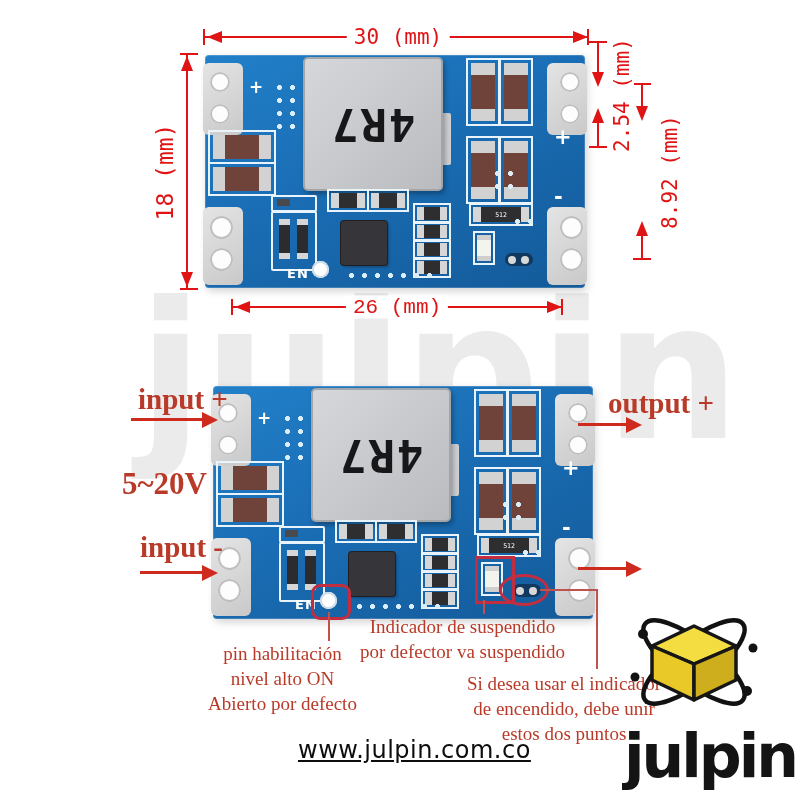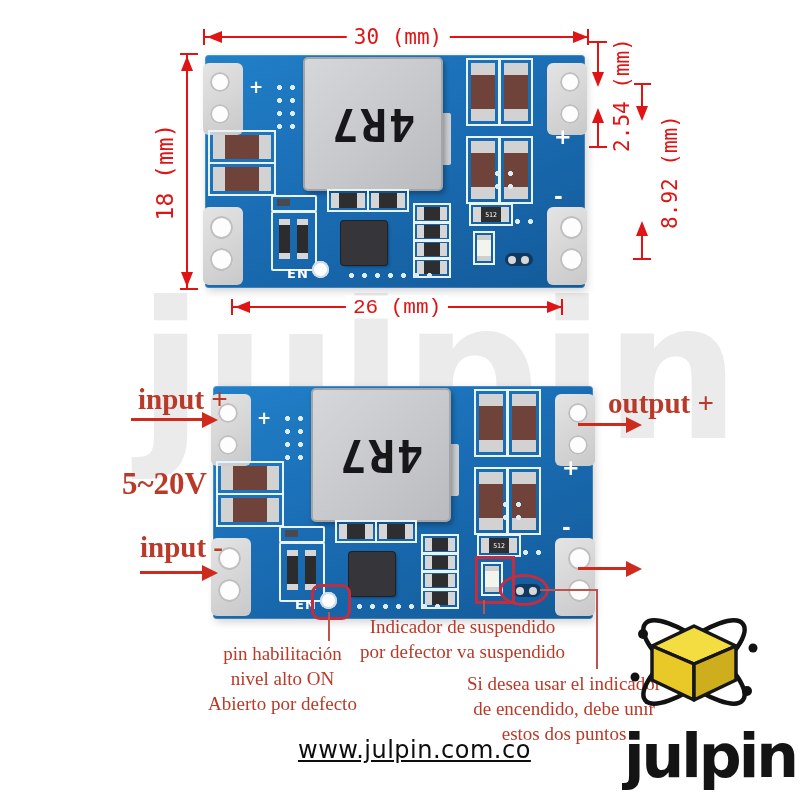--- a/index.html
+++ b/index.html
@@ -51,21 +51,21 @@
   .ic{position:absolute;left:136px;top:166px;width:46px;height:44px;background:#35353a;
       border-radius:3px;box-shadow:0 0 0 1px #202024, 2px 2px 3px rgba(0,0,0,.3);}
   .resh{position:absolute;width:34px;height:15px;background:#2e2e31;
         border-left:8px solid #d6d6d6;border-right:8px solid #d6d6d6;
         outline:2px solid #e8f3fb;outline-offset:2px;box-sizing:border-box;}
   .rh1{left:126px;top:138px;} .rh2{left:166px;top:138px;}
   .rm1{left:212px;top:152px;width:30px;height:13px;border-left-width:7px;border-right-width:7px;}
   .rm2{left:212px;top:170px;width:30px;height:13px;border-left-width:7px;border-right-width:7px;}
   .rm3{left:212px;top:188px;width:30px;height:13px;border-left-width:7px;border-right-width:7px;}
   .rm4{left:212px;top:206px;width:30px;height:13px;border-left-width:7px;border-right-width:7px;}
-  .res512{left:268px;top:152px;width:36px;height:15px;display:flex;align-items:center;justify-content:center;}
+  .res512{left:268px;top:152px;width:56px;height:15px;display:flex;align-items:center;justify-content:center;}
   .res512 span{font:6.5px "DejaVu Sans Mono",monospace;color:#fff;}
   .clusterL{position:absolute;left:66px;top:156px;width:42px;height:56px;
             border:2px solid #e8f3fb;border-radius:2px;}
   .resv{position:absolute;width:11px;height:40px;background:#2c2c2f;
         border-top:6px solid #d6d6d6;border-bottom:6px solid #d6d6d6;box-sizing:border-box;}
   .rv1{left:6px;top:6px;} .rv2{left:24px;top:6px;}
   .clusterLtop{position:absolute;left:66px;top:140px;width:42px;height:13px;
                border:2px solid #e8f3fb;border-radius:2px;}
   .chip{position:absolute;left:4px;top:2px;width:13px;height:7px;background:#4a4a4e;}
   .led{position:absolute;left:272px;top:180px;width:14px;height:26px;background:#f4f4ef;

